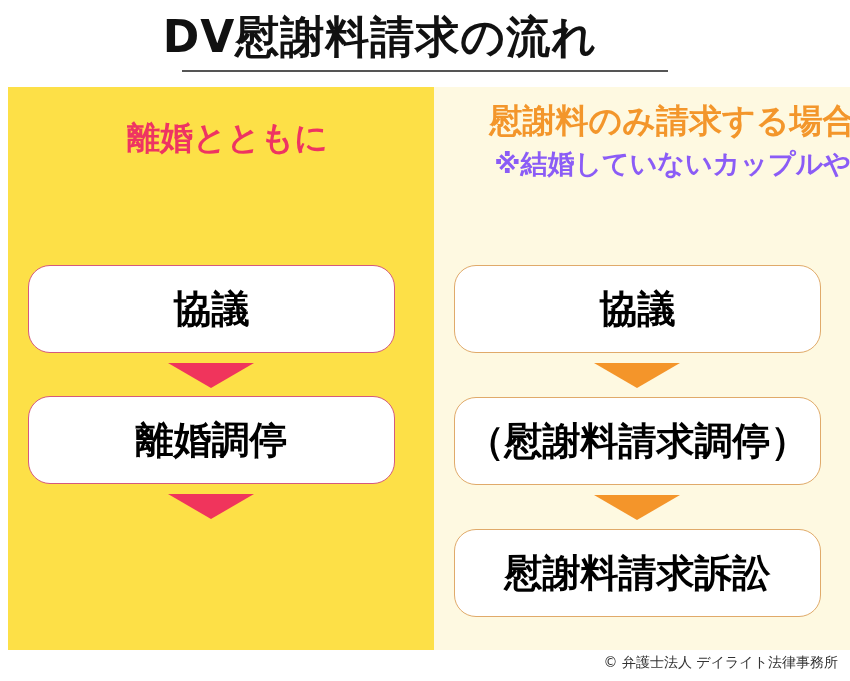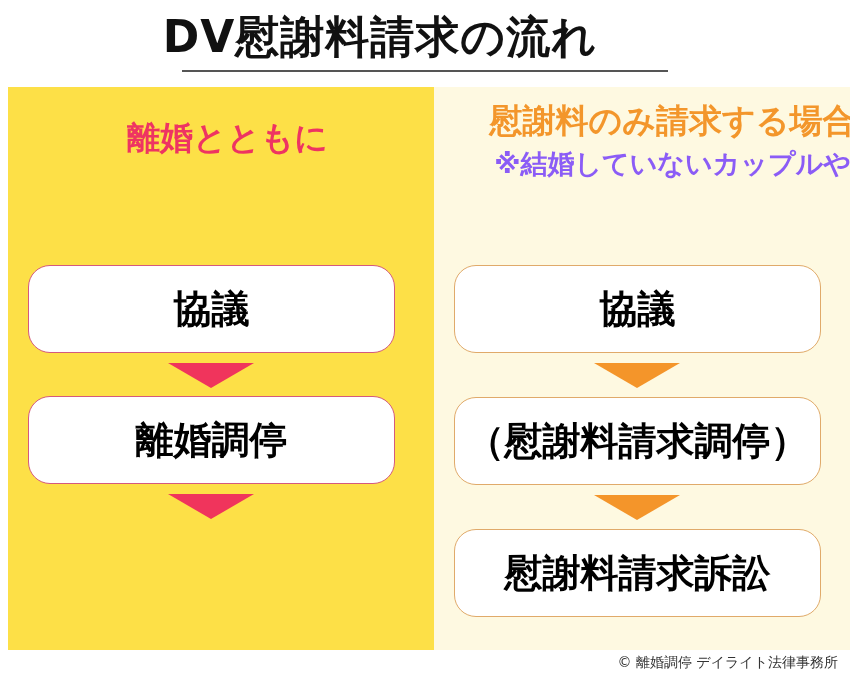--- a/index.html
+++ b/index.html
@@ -47,13 +47,13 @@
   <div class="note">
     <div>※結婚していないカップルや</div>
   </div>
   <div class="step" style="top:178px;">協議</div>
   <div class="arrow" style="top:276px;"></div>
   <div class="step" style="top:310px;">（慰謝料請求調停）</div>
   <div class="arrow" style="top:408px;"></div>
   <div class="step" style="top:442px;">慰謝料請求訴訟</div>
 </div>
 
-<div class="credit">© 離婚調停 デイライト法律事務所</div>
+<div class="credit">© 弁護士法人 デイライト法律事務所</div>
 
 </body></html>

